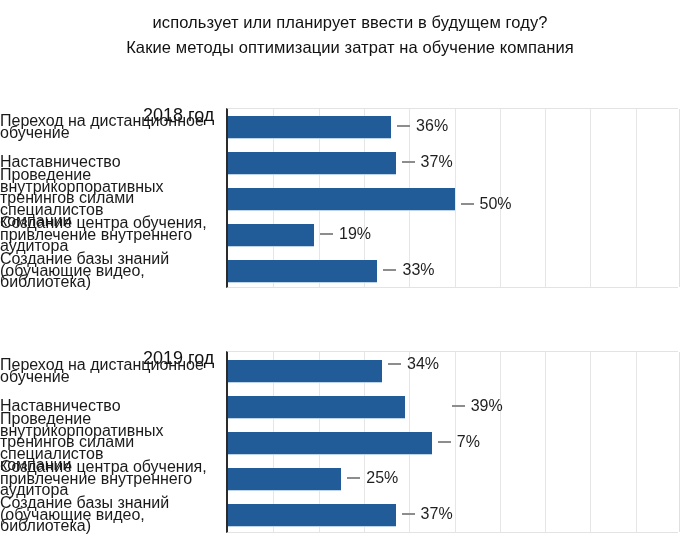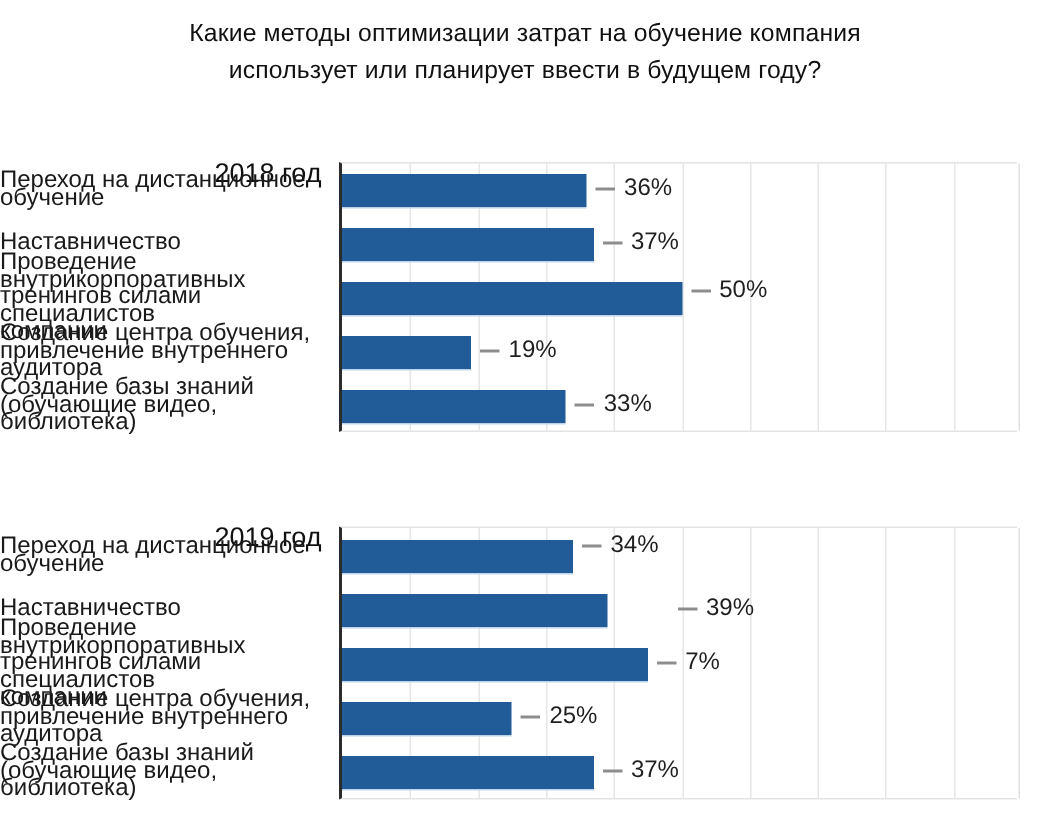--- a/index.html
+++ b/index.html
@@ -139,22 +139,22 @@
   .value-text {
     font-size: 16px;
     color: #1f1f1f;
     line-height: 12px;
   }
 </style>
 </head>
 <body>
 
 <div class="title">
+  <span class="line">использует или планирует ввести в будущем году?</span>
   <span class="line">Какие методы оптимизации затрат на обучение компания</span>
-  <span class="line">использует или планирует ввести в будущем году?</span>
 </div>
 
 <div class="chart-block" id="chart-2018">
   <div class="chart-heading">2018 год</div>
   <div class="plot-wrap">
     <div class="cat-labels">
         <div class="cat-label" style="top: 18px;">Переход на дистанционное обучение</div>
         <div class="cat-label" style="top: 54px;">Наставничество</div>
         <div class="cat-label" style="top: 90px;">Проведение внутрикорпоративных
 тренингов силами специалистов
@@ -184,21 +184,21 @@
         </div>
     </div>
   <div class="value-wrap" style="left: 397.08px; top: 18px;">
         <span class="dash"></span>
         <span class="value-text">36%</span>
       </div>
       <div class="value-wrap" style="left: 401.61px; top: 54px;">
         <span class="dash"></span>
         <span class="value-text">37%</span>
       </div>
-      <div class="value-wrap" style="left: 460.5px; top: 86px;">
+      <div class="value-wrap" style="left: 460.5px; top: 96px;">
         <span class="dash"></span>
         <span class="value-text">50%</span>
       </div>
       <div class="value-wrap" style="left: 320.07px; top: 126px; text-align: center;">
         <span class="dash"></span>
         <span class="value-text">19%</span>
       </div>
       <div class="value-wrap" style="left: 383.49px; top: 162px;">
         <span class="dash"></span>
         <span class="value-text">33%</span>

